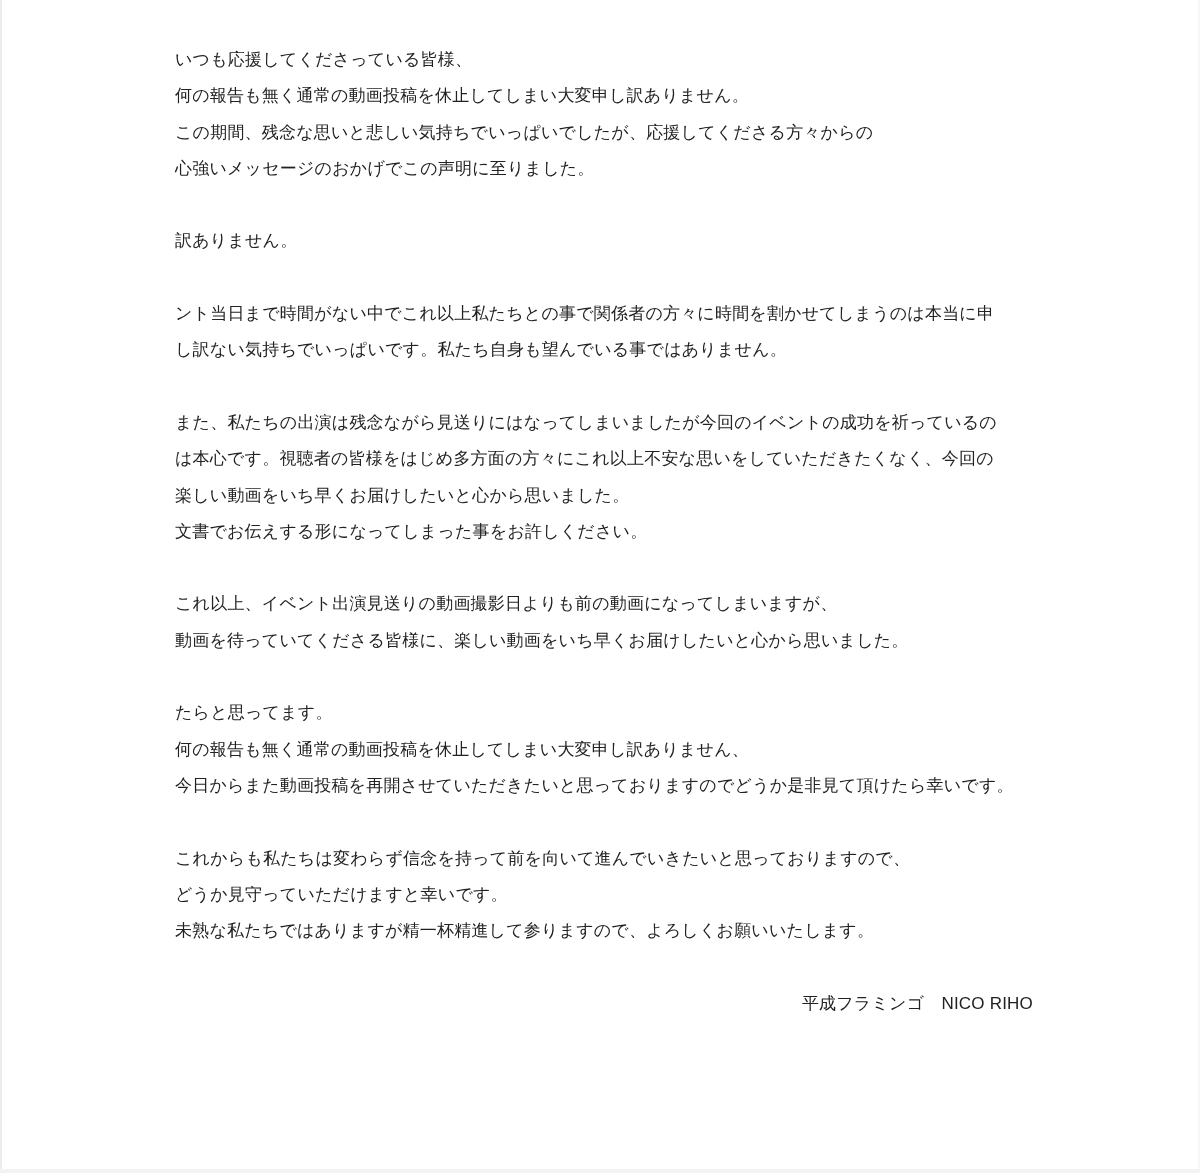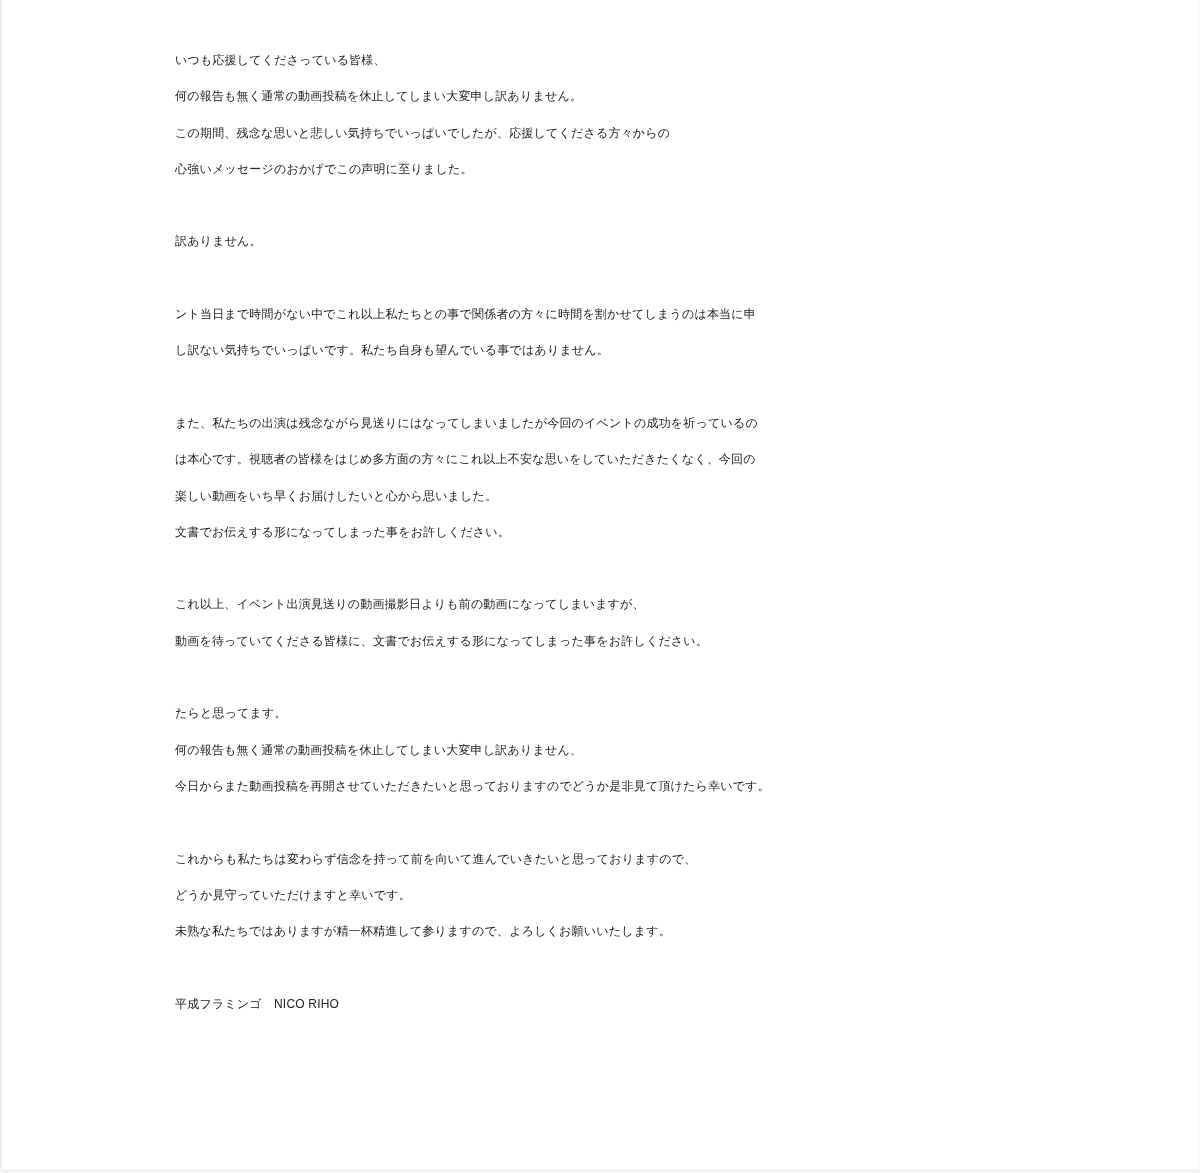--- a/index.html
+++ b/index.html
@@ -31,33 +31,33 @@
     right: 0; top: 0;
     width: 2px; height: 1173px;
     background: #f8f8f8;
   }
   .statement {
     position: absolute;
     left: 175px;
     top: 42px;
     width: 878px;
     color: #222222;
-    font-size: 12px;
+    font-size: 17px;
     line-height: 36.3px;
     letter-spacing: 0.2px;
     text-align: left;
   }
   .para {
     margin: 0 0 36.3px 0;
   }
   .line {
     white-space: nowrap;
   }
   .signature {
-    text-align: left;
+    text-align: right;
     padding-right: 20px;
     white-space: nowrap;
   }
 </style>
 </head>
 <body>
 
 <div class="page-edge-left"></div>
 <div class="page-edge-right"></div>
 <div class="page-edge-bottom"></div>
@@ -82,21 +82,21 @@
 
   <div class="para">
     <div class="line">また、私たちの出演は残念ながら見送りにはなってしまいましたが今回のイベントの成功を祈っているの</div>
     <div class="line">は本心です。視聴者の皆様をはじめ多方面の方々にこれ以上不安な思いをしていただきたくなく、今回の</div>
     <div class="line">楽しい動画をいち早くお届けしたいと心から思いました。</div>
     <div class="line">文書でお伝えする形になってしまった事をお許しください。</div>
   </div>
 
   <div class="para">
     <div class="line">これ以上、イベント出演見送りの動画撮影日よりも前の動画になってしまいますが、</div>
-    <div class="line">動画を待っていてくださる皆様に、文書でお伝えする形になってしまった事をお許しください。</div>
+    <div class="line">動画を待っていてくださる皆様に、楽しい動画をいち早くお届けしたいと心から思いました。</div>
   </div>
 
   <div class="para">
     <div class="line">たらと思ってます。</div>
     <div class="line">何の報告も無く通常の動画投稿を休止してしまい大変申し訳ありません、</div>
     <div class="line">今日からまた動画投稿を再開させていただきたいと思っておりますのでどうか是非見て頂けたら幸いです。</div>
   </div>
 
   <div class="para">
     <div class="line">これからも私たちは変わらず信念を持って前を向いて進んでいきたいと思っておりますので、</div>

